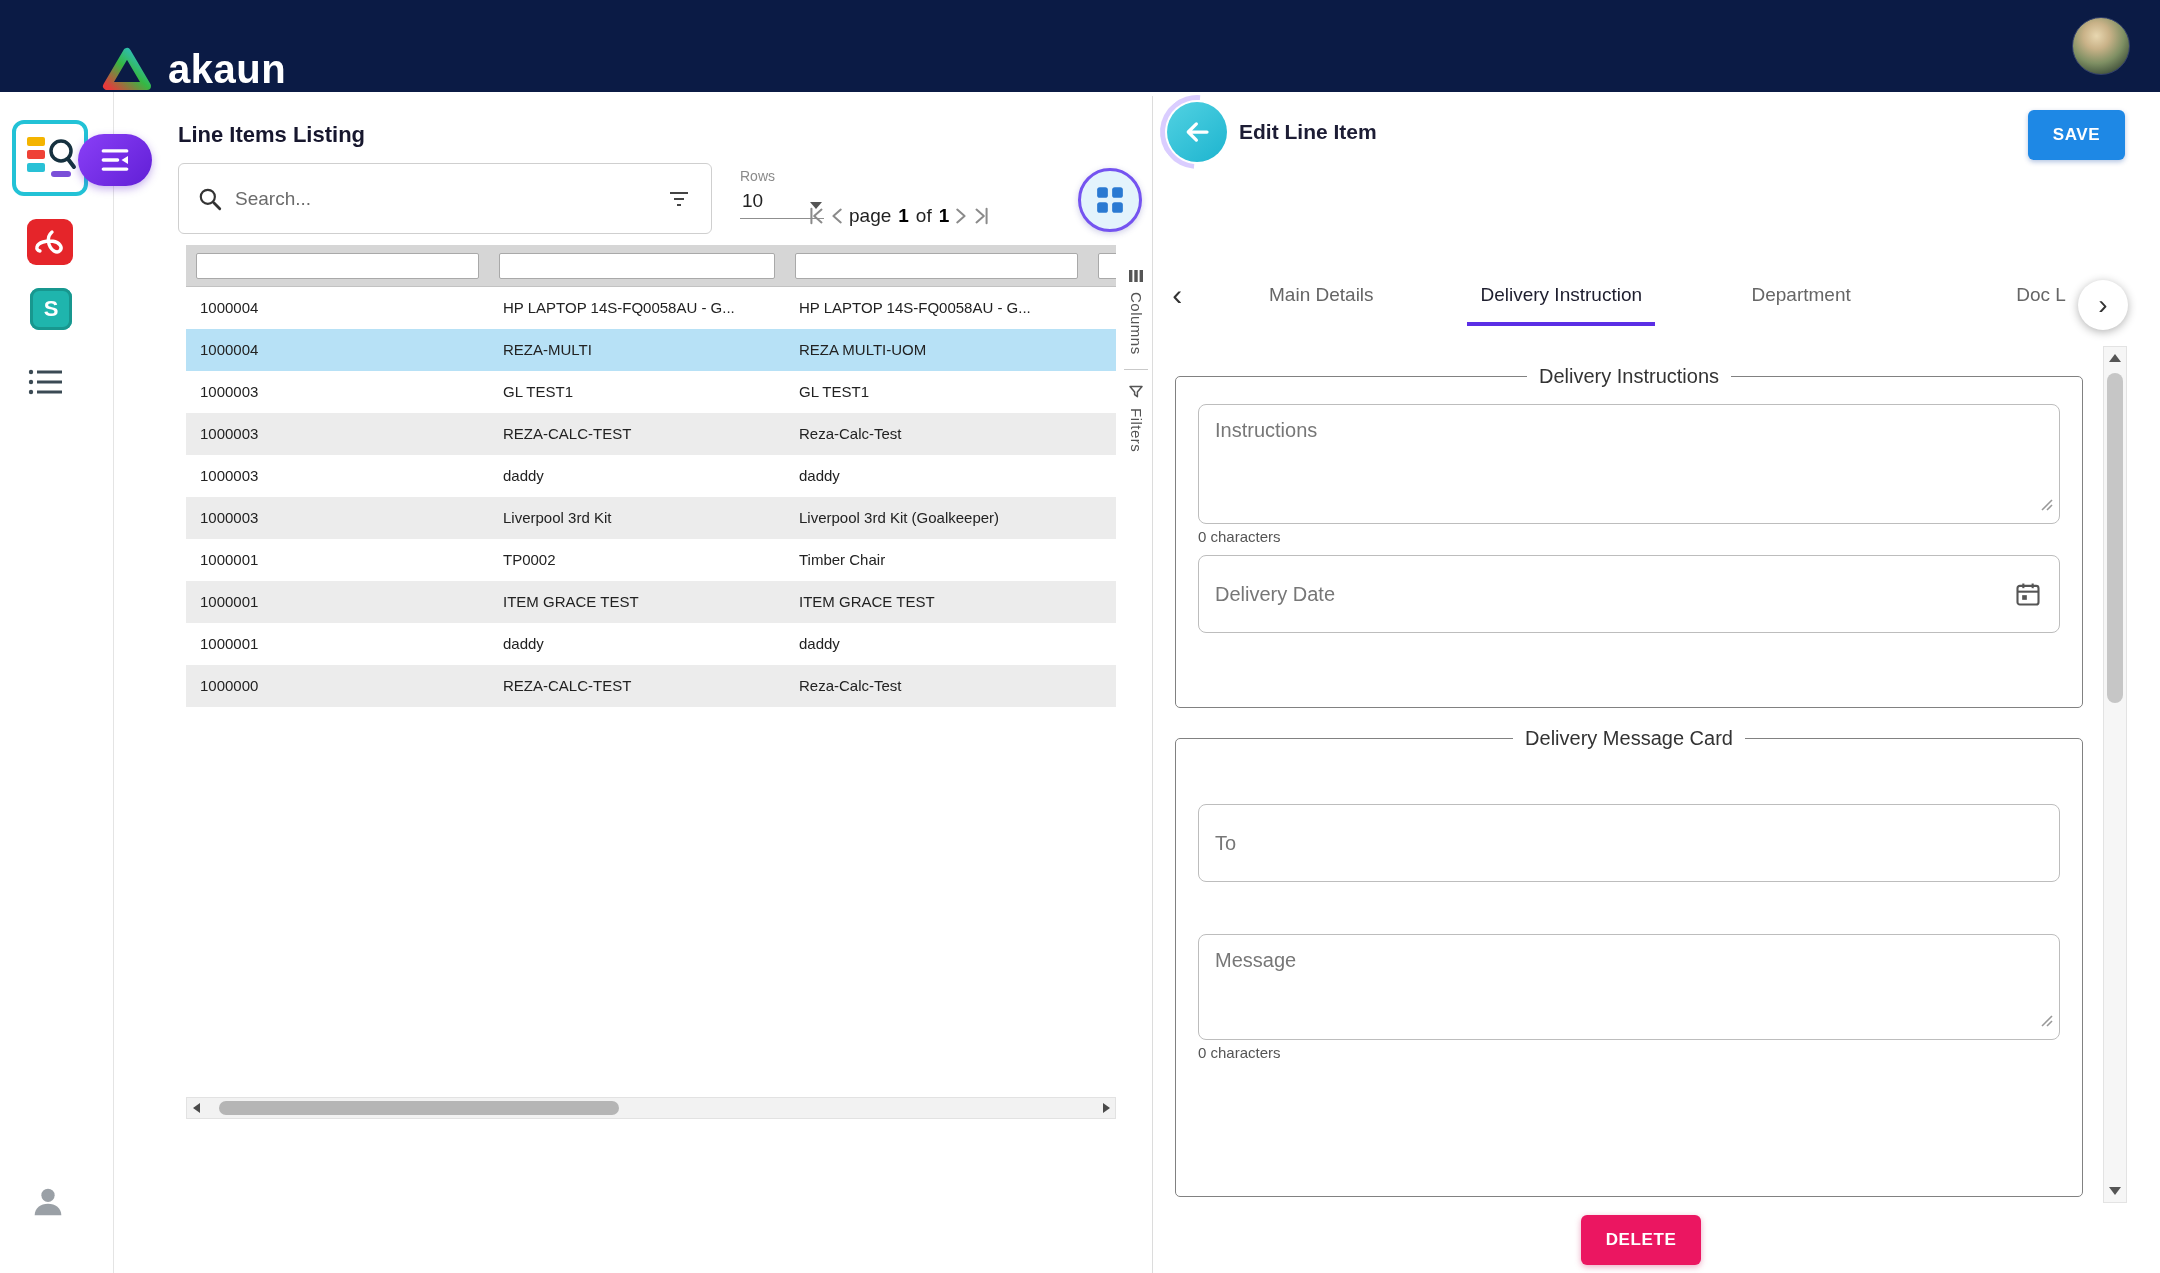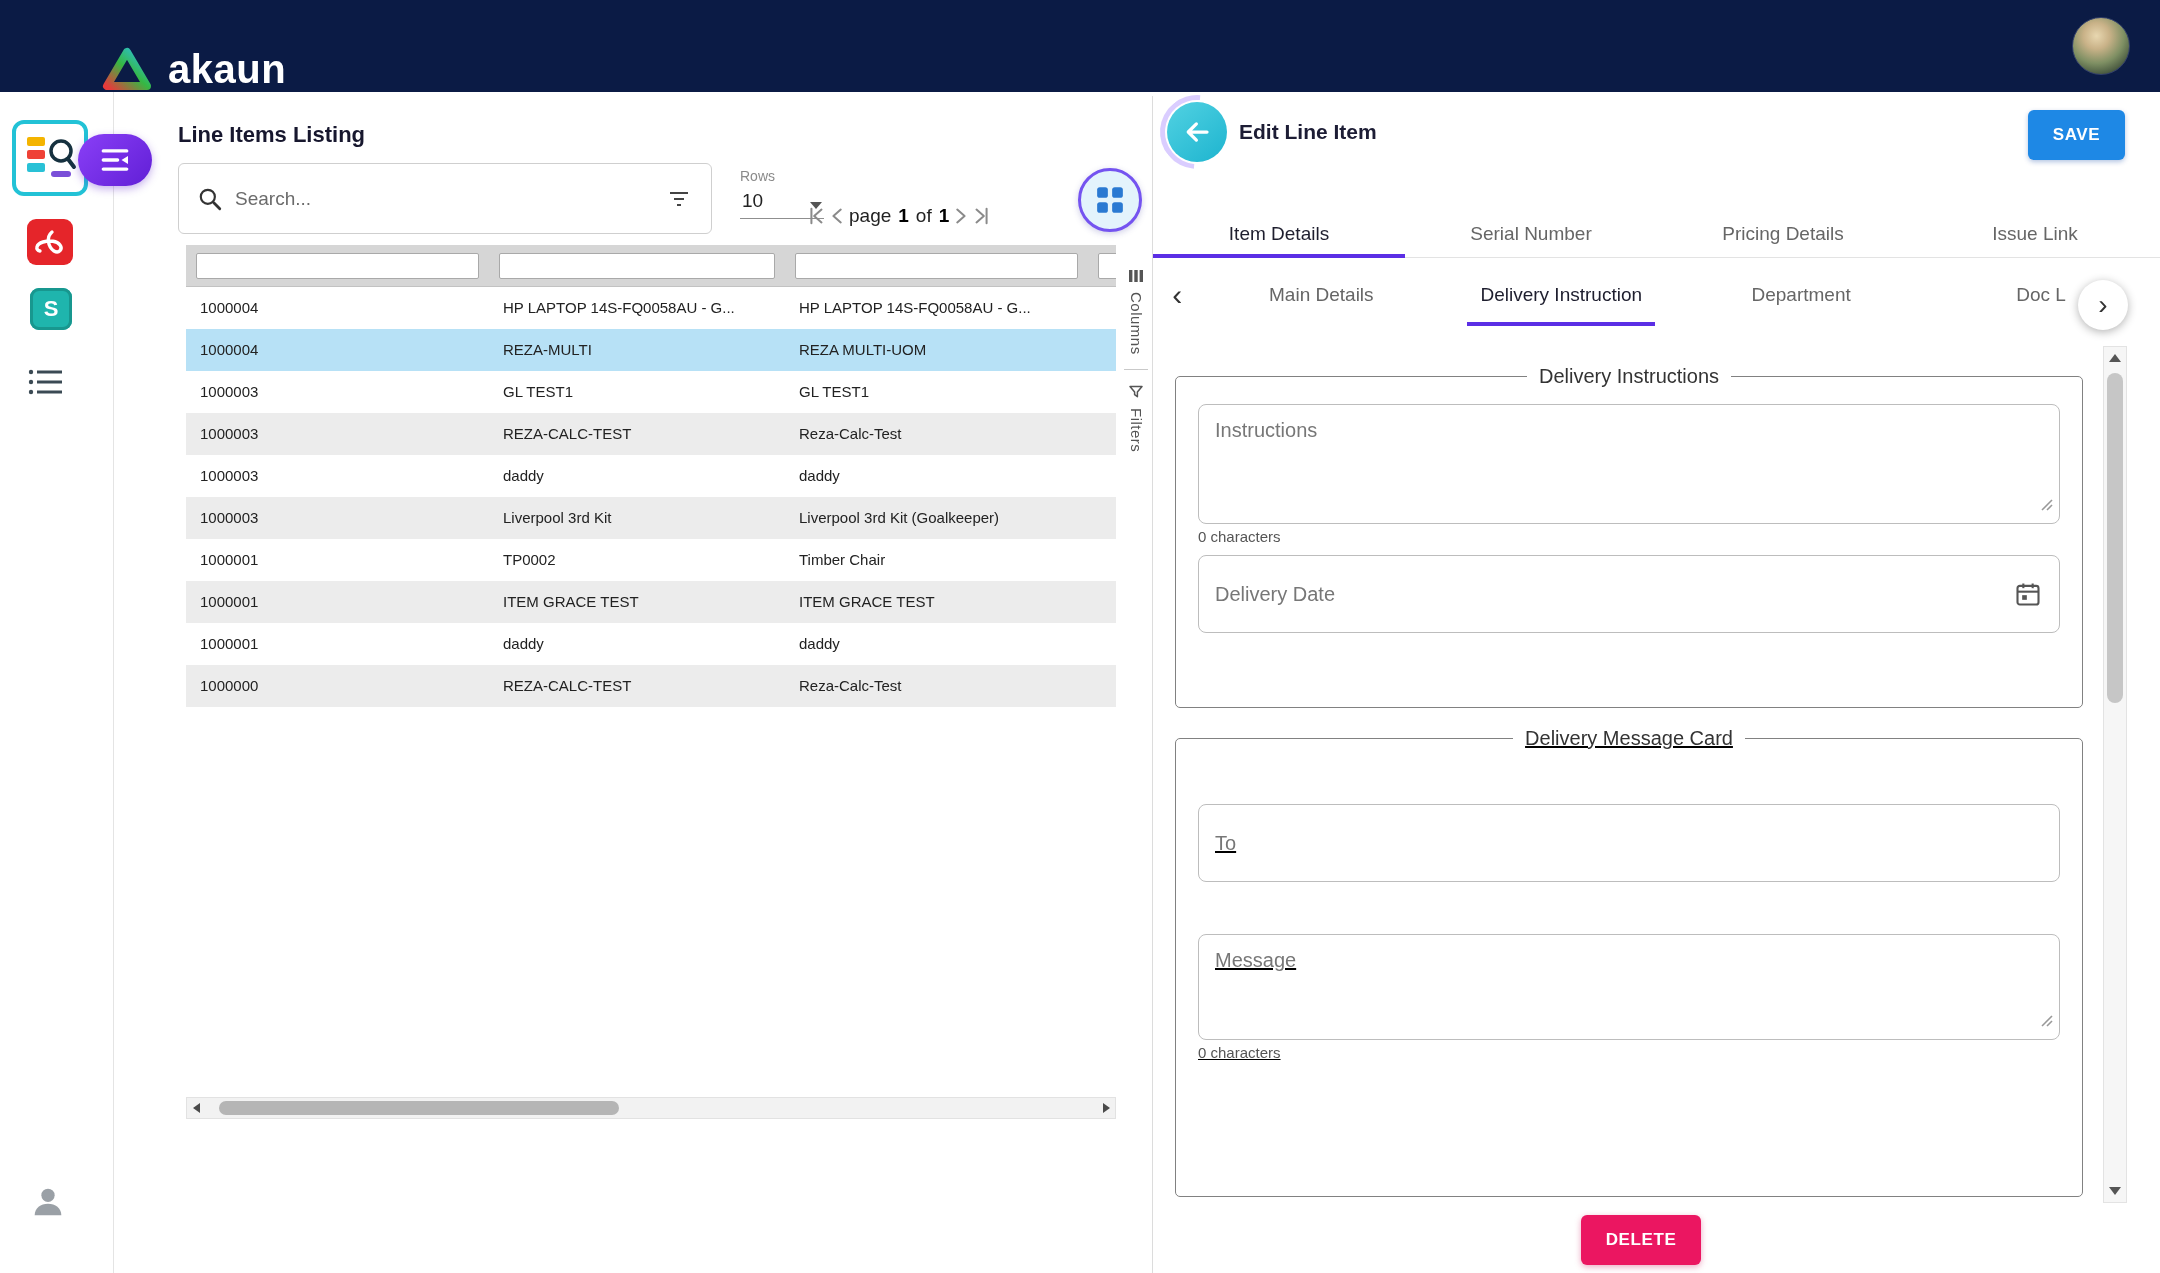--- a/index.html
+++ b/index.html
@@ -104,21 +104,21 @@
   .subtab { width:248px; height:62px; display:flex; align-items:center; justify-content:center; font-size:19px; color:#666; cursor:pointer; position:relative; white-space:nowrap; }
   .subtab.active { color:#1e1e2e; font-weight:500; }
   .subtab.active::after { content:''; position:absolute; left:26px; right:26px; bottom:0; height:4px; background:#5b2ee5; }
   .subtab-chevron-right { position:absolute; left:925px; top:184px; width:50px; height:50px; border-radius:50%; background:#fff;
                           box-shadow:0 2px 10px rgba(0,0,0,.3); display:flex; align-items:center; justify-content:center;
                           font-size:28px; color:#333; cursor:pointer; z-index:6; }
 
   fieldset { position:absolute; border:1px solid #818181; border-radius:5px; padding:0 22px; background:#fff; }
   fieldset legend { margin:0 auto; text-align:center; padding:0 12px; font-size:20px; color:#333; }
   .fs-instructions { left:22px; top:269px; width:908px; height:343px; }
-  .fs-message     { left:22px; top:631px; width:908px; height:470px;text-decoration:underline; }
+  .fs-message     { left:22px; top:631px; width:908px; height:470px; }
 
   .ta-wrap { position:relative; }
   textarea.field-ta { width:100%; border:1px solid #bdbdbd; border-radius:8px; padding:14px 16px; font-size:20px; color:#333;
                       resize:none; outline:none; font-family:inherit; display:block; background:#fff; }
   textarea.field-ta::placeholder, input.field-in::placeholder { color:#777; }
   .resize-handle { position:absolute; right:7px; bottom:9px; pointer-events:none; }
   .char-count { text-align:left; font-size:15px; color:#555; margin-top:4px; padding-right:2px; }
 
   .date-wrap { position:relative; }
   input.field-in { width:100%; height:78px; border:1px solid #bdbdbd; border-radius:8px; padding:0 56px 0 16px; font-size:20px;
@@ -385,26 +385,20 @@
   <div class="detail">
 
     <div class="back-btn">
       <svg width="30" height="30" viewBox="0 0 24 24">
         <path d="M20 12 H5 M11.5 5.5 L5 12 l6.5 6.5" fill="none" stroke="#fff" stroke-width="2.6" stroke-linecap="round" stroke-linejoin="round"></path>
       </svg>
     </div>
     <div class="detail-title">Edit Line Item</div>
     <button class="save-btn">SAVE</button>
 
-    <div class="tabs">
-      <div class="tab active">Item Details</div>
-      <div class="tab">Serial Number</div>
-      <div class="tab">Pricing Details</div>
-      <div class="tab">Issue Link</div>
-    </div>
 
     <div class="subtabs">
       <div class="subtab-chevron-left">‹</div>
       <div class="subtab">Main Details</div>
       <div class="subtab active">Delivery Instruction</div>
       <div class="subtab">Department</div>
       <div class="subtab">Doc L</div>
     </div>
     <div class="subtab-chevron-right">›</div>
 

